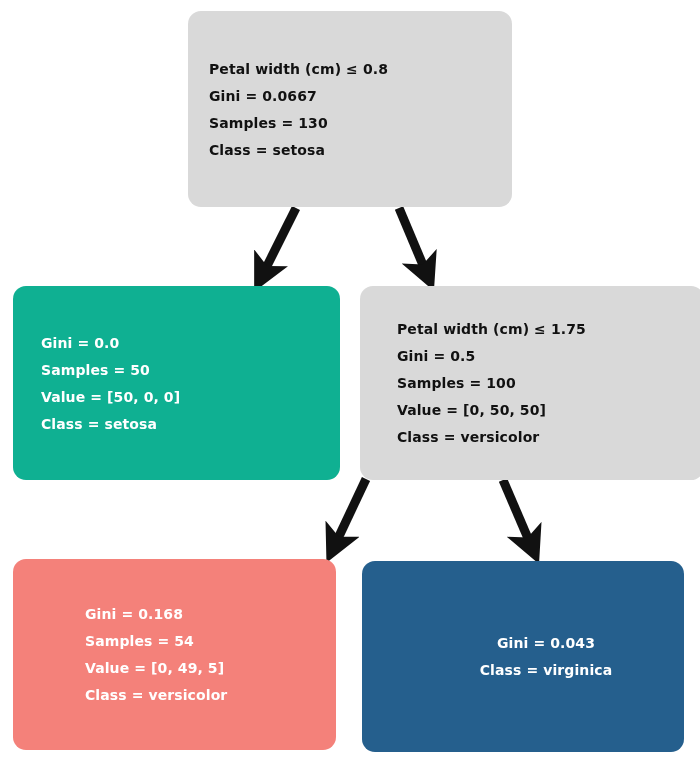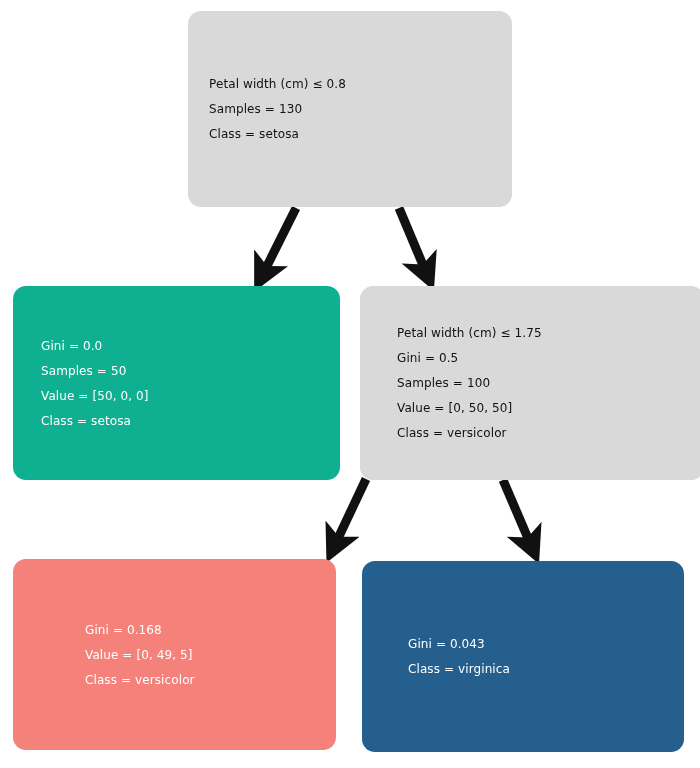--- a/index.html
+++ b/index.html
@@ -30,22 +30,22 @@
   }
   .node {
     position: absolute;
     box-sizing: border-box;
     border-radius: 13px;
     display: flex;
     flex-direction: column;
     justify-content: center;
   }
   .node-line {
-    font-size: 12px;
-    font-weight: normal;
+    font-size: 14px;
+    font-weight: bold;
     line-height: 1.0;
     margin: 0;
     padding: 6.5px 0;
     white-space: nowrap;
     letter-spacing: 0.1px;
   }
   
   #node-root {
     left: 188px;  top: 11px;   width: 324px; height: 196px;
     padding-left: 21px;
@@ -58,20 +58,21 @@
     left: 360px;  top: 286px;  width: 344px; height: 194px;
     padding-left: 37px;
   }
   #node-versicolor-leaf {
     left: 13px;   top: 559px;  width: 323px; height: 191px;
     padding-left: 72px;
   }
   #node-virginica-leaf {
     left: 362px;  top: 561px;  width: 322px; height: 191px;
     padding-left: 46px;
+    align-items: center;
   }
 </style>
 </head>
 <body>
 
 <div id="tree-canvas">
 
   <svg class="arrow-layer" viewBox="0 0 700 768" width="700" height="768">
     <defs>
       <marker id="arrowhead" markerWidth="4.2" markerHeight="4.2" refX="2.5" refY="2.1" orient="auto" markerUnits="strokeWidth">
@@ -83,20 +84,21 @@
 
     <line x1="399" y1="208" x2="428" y2="277" stroke="#111111" stroke-width="9" stroke-linecap="butt" marker-end="url(#arrowhead)"></line>
 
     <line x1="366" y1="479" x2="333" y2="549" stroke="#111111" stroke-width="9" stroke-linecap="butt" marker-end="url(#arrowhead)"></line>
 
     <line x1="503" y1="480" x2="533" y2="550" stroke="#111111" stroke-width="9" stroke-linecap="butt" marker-end="url(#arrowhead)"></line>
   </svg>
 
   <div class="node" id="node-root" style="background:#d9d9d9;color:#111111;">
     <div class="node-line">Petal width (cm) ≤ 0.8</div>
+    <div class="node-line">Gini = 0.0667</div>
     <div class="node-line">Samples = 130</div>
     <div class="node-line">Class = setosa</div>
   </div>
 
   <div class="node" id="node-left-leaf" style="background:#0fb092;color:#ffffff;">
     <div class="node-line">Gini = 0.0</div>
     <div class="node-line">Samples = 50</div>
     <div class="node-line">Value = [50, 0, 0]</div>
     <div class="node-line">Class = setosa</div>
   </div>
@@ -104,20 +106,21 @@
   <div class="node" id="node-right-branch" style="background:#d9d9d9;color:#111111;">
     <div class="node-line">Petal width (cm) ≤ 1.75</div>
     <div class="node-line">Gini = 0.5</div>
     <div class="node-line">Samples = 100</div>
     <div class="node-line">Value = [0, 50, 50]</div>
     <div class="node-line">Class = versicolor</div>
   </div>
 
   <div class="node" id="node-versicolor-leaf" style="background:#f4817a;color:#ffffff;">
     <div class="node-line">Gini = 0.168</div>
+    <div class="node-line">Samples = 54</div>
     <div class="node-line">Value = [0, 49, 5]</div>
     <div class="node-line">Class = versicolor</div>
   </div>
 
   <div class="node" id="node-virginica-leaf" style="background:#255f8d;color:#ffffff;">
     <div class="node-line">Gini = 0.043</div>
     <div class="node-line">Class = virginica</div>
   </div>
 
 </div>

